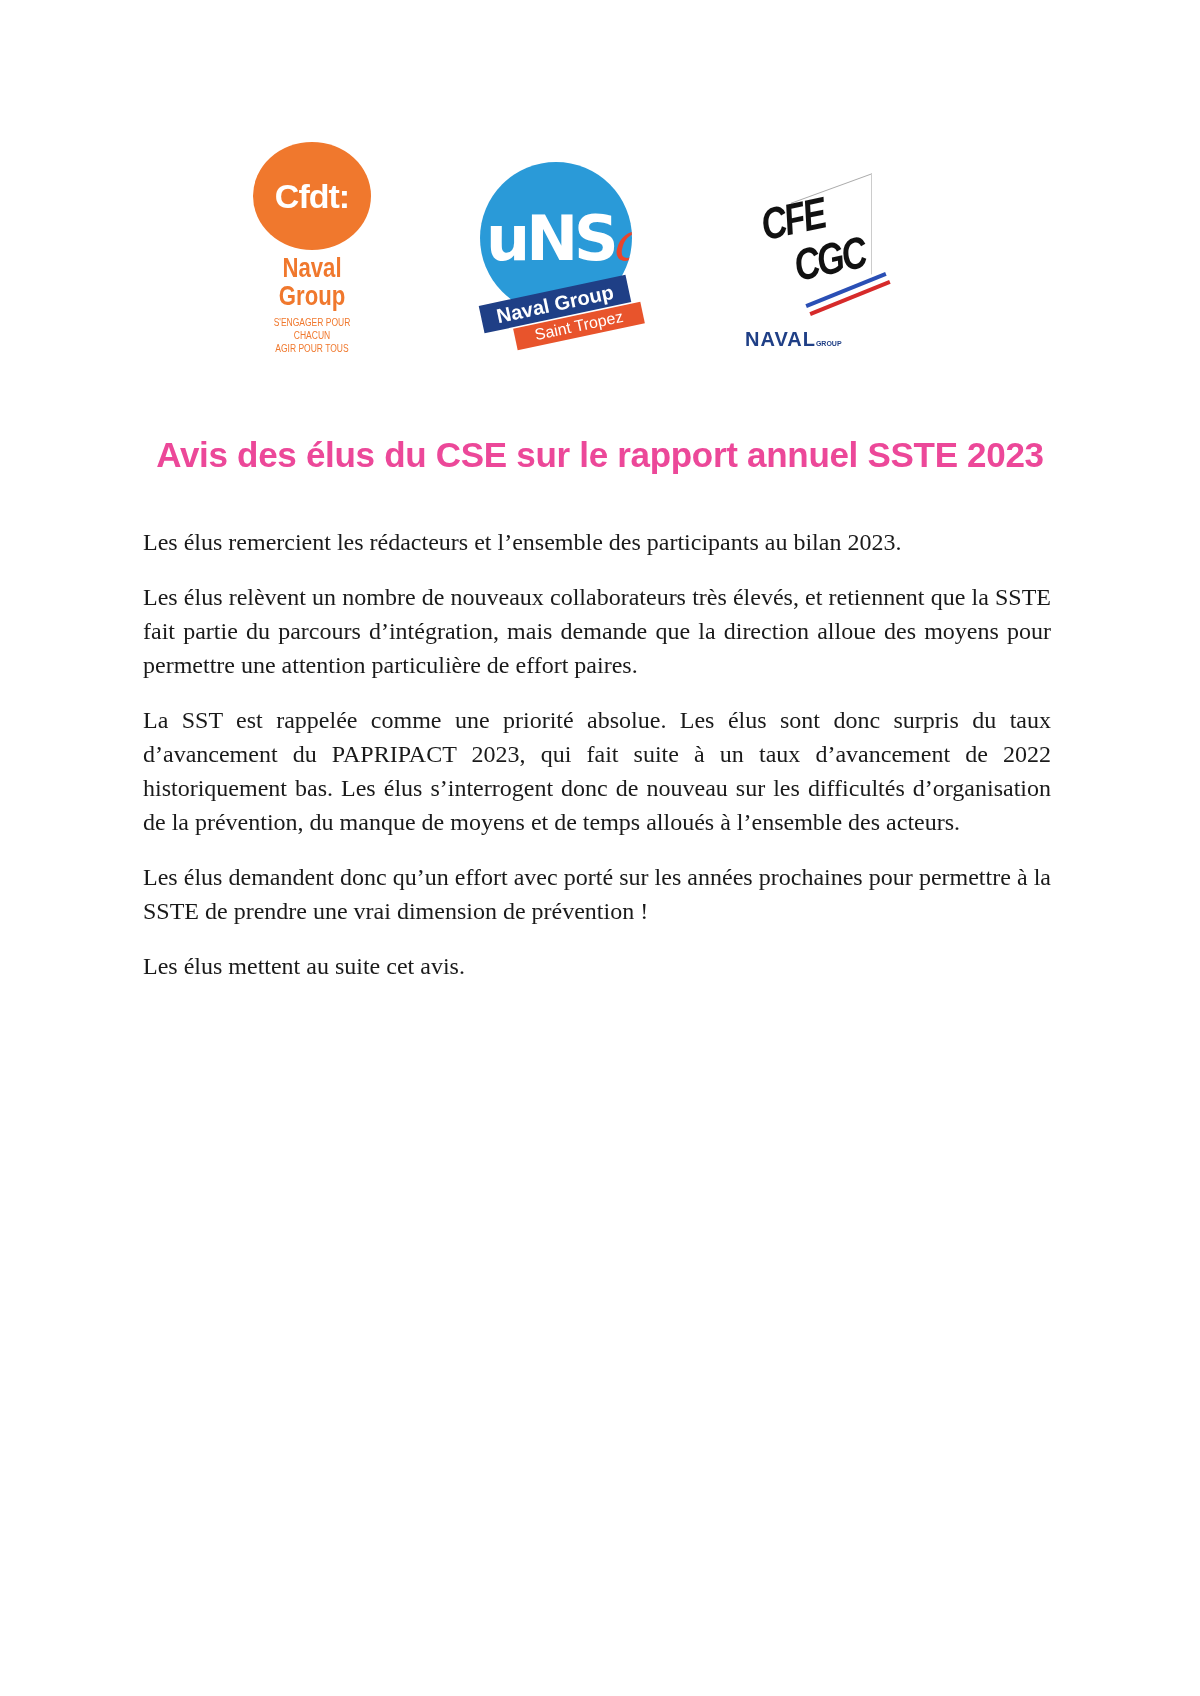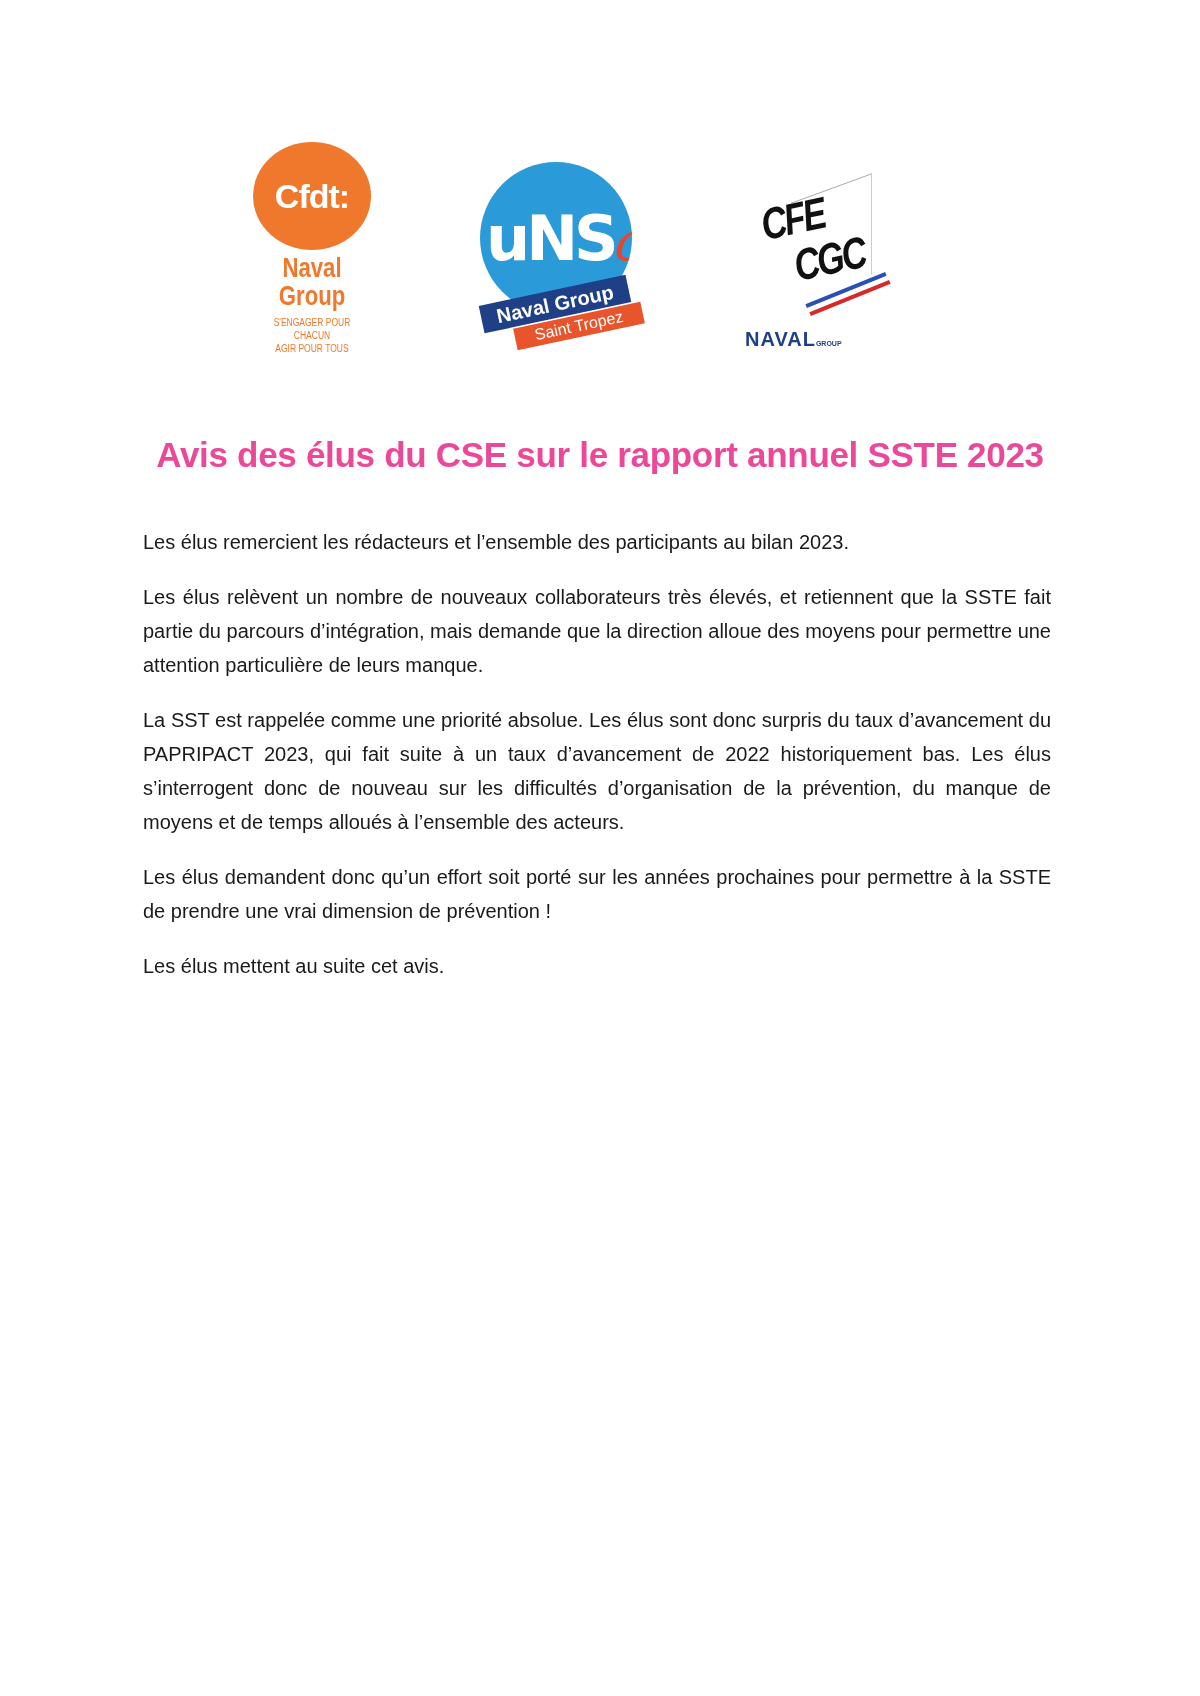--- a/index.html
+++ b/index.html
@@ -45,22 +45,22 @@
   .cfe-stripe.red  { top: 108px; left: 62px; background: #d62a2a; }
   .cfe-naval { position: absolute; left: 0; top: 140px; color: #1f3f86; font-weight: bold; font-size: 20px;
                letter-spacing: 1px; }
   .cfe-group { font-size: 7px; letter-spacing: 0; }
 
   .title { position: absolute; left: 0; top: 412px; width: 1200px; text-align: center;
            font-weight: bold; font-size: 35px; color: #ec4899; font-family: "Liberation Sans", sans-serif;
            letter-spacing: -0.3px; }
 
   .body { position: absolute; left: 143px; top: 525px; width: 920px; }
-  .para { font-size: 20px; line-height: 34px; margin: 0 12px 21px 0; text-align: justify; color: #1a1a1a;
-          font-family: Liberation Sans, sans-serif; }
+  .para { font-size: 24px; line-height: 34px; margin: 0 12px 21px 0; text-align: justify; color: #1a1a1a;
+          font-family: Liberation Serif, serif; }
 </style>
 </head>
 <body>
 
 <div class="page">
 
   <div class="logos">
 
     <div class="cfdt">
       <div class="cfdt-circle">
@@ -92,19 +92,19 @@
       <div class="cfe-stripe red"></div>
       <div class="cfe-naval"><span>NAVAL</span><span class="cfe-group">GROUP</span></div>
     </div>
 
   </div>
 
   <h1 class="title">Avis des élus du CSE sur le rapport annuel SSTE 2023</h1>
 
   <div class="body">
     <p class="para">Les élus remercient les rédacteurs et l’ensemble des participants au bilan 2023.</p>
-    <p class="para">Les élus relèvent un nombre de nouveaux collaborateurs très élevés, et retiennent que la SSTE fait partie du parcours d’intégration, mais demande que la direction alloue des moyens pour permettre une attention particulière de leurs manque.</p>
+    <p class="para">Les élus relèvent un nombre de nouveaux collaborateurs très élevés, et retiennent que la SSTE fait partie du parcours d’intégration, mais demande que la direction alloue des moyens pour permettre une attention particulière de effort paires.</p>
     <p class="para">La SST est rappelée comme une priorité absolue. Les élus sont donc surpris du taux d’avancement du PAPRIPACT 2023, qui fait suite à un taux d’avancement de 2022 historiquement bas. Les élus s’interrogent donc de nouveau sur les difficultés d’organisation de la prévention, du manque de moyens et de temps alloués à l’ensemble des acteurs.</p>
-    <p class="para">Les élus demandent donc qu’un effort soit porté sur les années prochaines pour permettre à la SSTE de prendre une vrai dimension de prévention !</p>
+    <p class="para">Les élus demandent donc qu’un effort avec porté sur les années prochaines pour permettre à la SSTE de prendre une vrai dimension de prévention !</p>
     <p class="para">Les élus mettent au suite cet avis.</p>
   </div>
 
 </div>
 
 </body></html>

